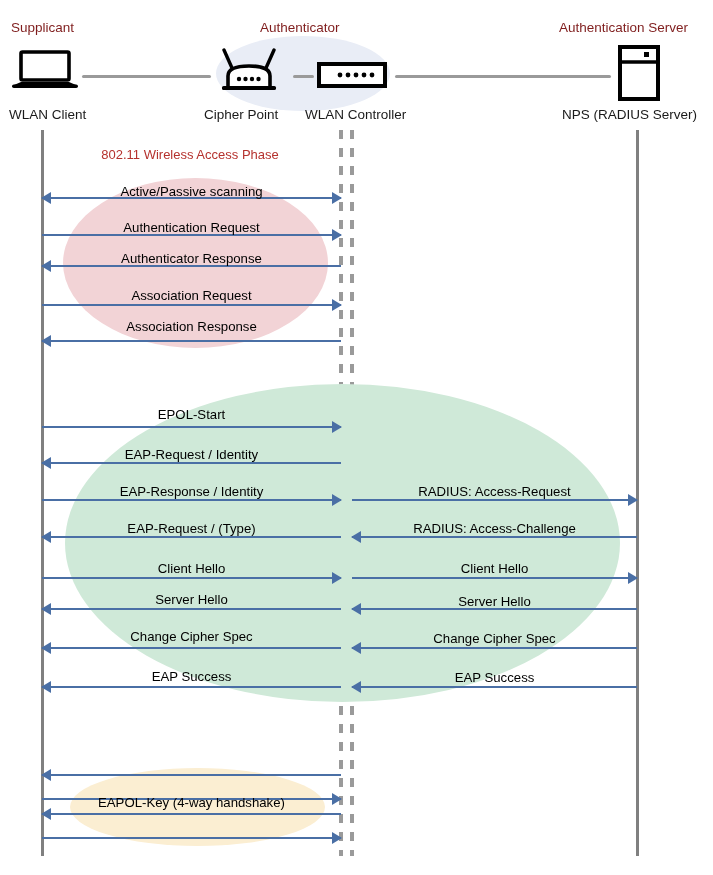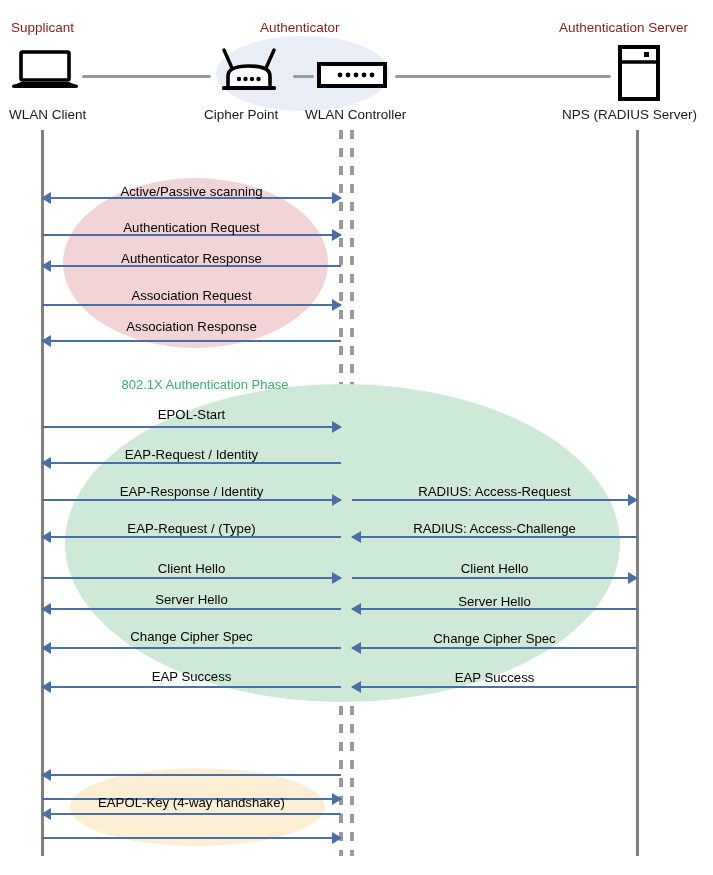--- a/index.html
+++ b/index.html
@@ -181,21 +181,21 @@
 
   <div class="lifeline" style="left:41px; top:130px; height:726px;"></div>
   <div class="lifeline-dashed" style="left:339px; top:130px; height:726px;"></div>
   <div class="lifeline-dashed" style="left:350px; top:130px; height:726px;"></div>
   <div class="lifeline" style="left:636px; top:130px; height:726px;"></div>
 
   <div class="phase-ellipse" style="left:63px; top:178px; width:265px; height:170px; background:#f2d3d6;"></div>
   <div class="phase-ellipse" style="left:65px; top:384px; width:555px; height:318px; background:#cfe9d8;"></div>
   <div class="phase-ellipse" style="left:70px; top:768px; width:255px; height:78px; background:#fbeed2;"></div>
 
-  <div class="phase-label" style="left:75px; top:376px; width:260px; color:#3cae6e;">802.1X Authentication Phase</div>
+  <div class="phase-label" style="left:60px; top:146px; width:260px; color:#b5322e;">802.11 Wireless Access Phase</div>
 
   <div id="arrow-layer">
       <div class="arrow" style="left: 42px; width: 299px; top: 191px;">
         <div class="shaft"></div>
         <div class="head right"></div>
         <div class="head left"></div>
       </div>
       <div class="msg-label" style="left: 42px; width: 299px; top: 184px;">Active/Passive scanning</div>
       <div class="arrow" style="left: 42px; width: 299px; top: 228px;">
         <div class="shaft"></div>

